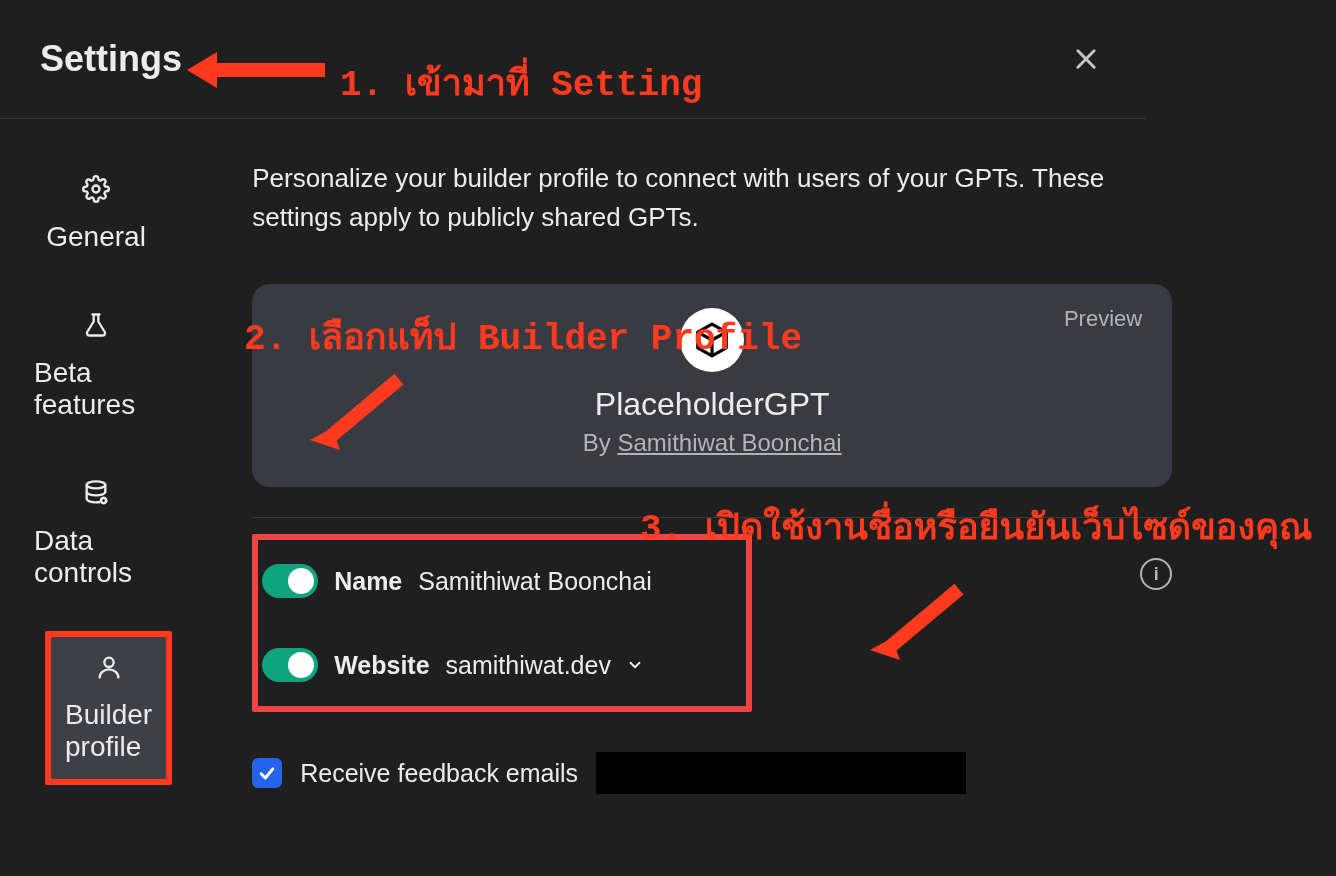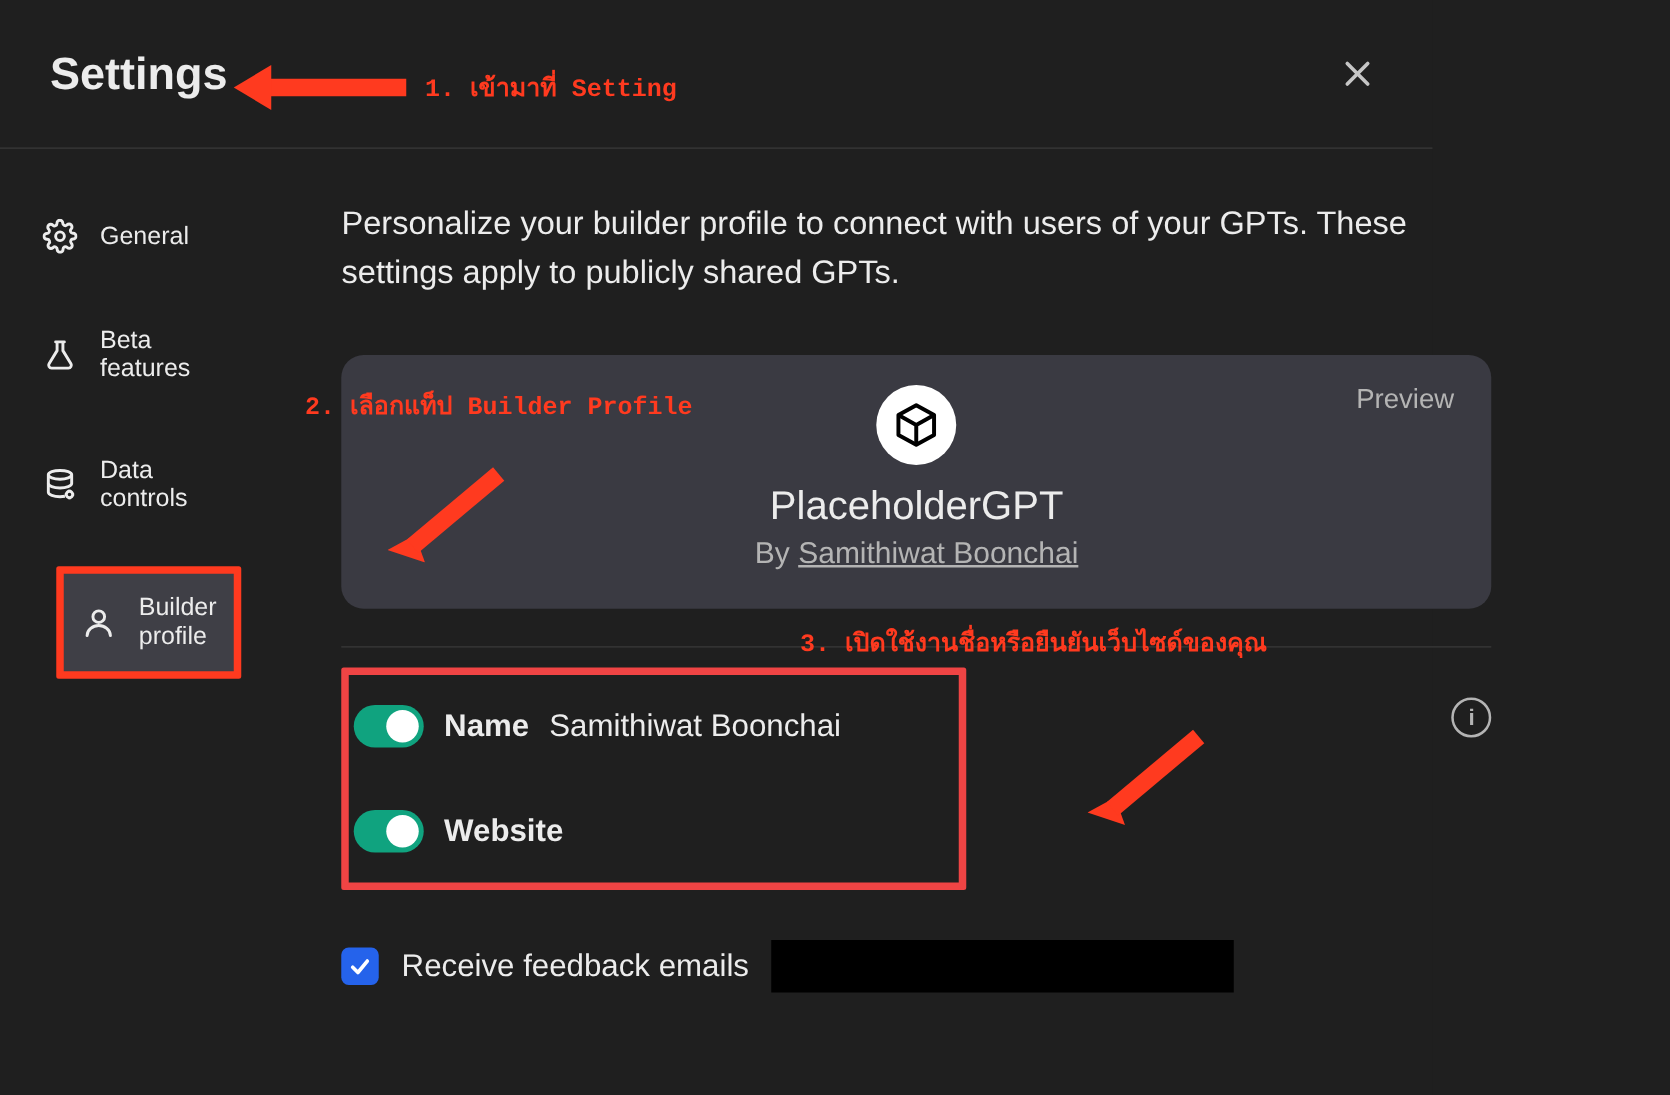--- a/index.html
+++ b/index.html
@@ -4,21 +4,21 @@
 <style>
   * { box-sizing: border-box; margin: 0; padding: 0; }
   html, body { width: 1336px; height: 876px; background: #1f1f1f; font-family: -apple-system, BlinkMacSystemFont, "Segoe UI", Helvetica, Arial, sans-serif; color: #ececec; overflow: hidden; }
   .modal { width: 1146px; height: 876px; background: #1f1f1f; position: relative; }
   .header { display: flex; align-items: center; justify-content: space-between; padding: 38px 40px 38px 40px; border-bottom: 1px solid #3a3a3a; }
   .title { font-size: 36px; font-weight: 700; color: #ececec; }
   .close-btn { width: 40px; height: 40px; display: flex; align-items: center; justify-content: center; cursor: pointer; color: #c5c5c5; }
   .close-btn svg { width: 28px; height: 28px; }
   .body { display: flex; }
   .sidebar { width: 320px; padding: 40px 20px 0 20px; }
-  .side-item { display: flex; align-items: center; gap: 18px; padding: 16px 14px; border-radius: 10px; font-size: 20px; color: #ececec; cursor: pointer; margin-bottom: 26px; position: relative; }
+  .side-item { display: flex; align-items: center; gap: 18px; padding: 16px 14px; border-radius: 10px; font-size: 28px; color: #ececec; cursor: pointer; margin-bottom: 26px; position: relative; flex-direction: column; }
   .side-item .icon { width: 28px; height: 28px; display: flex; align-items: center; justify-content: center; flex-shrink: 0; }
   .side-item.selected { background: #3f3f46; margin-left: 25px; }
   .side-item.selected-frame { border: 6px solid #ff3a1f; border-radius: 2px; }
   .content { flex: 1; padding: 40px 40px 0 60px; }
   .desc { font-size: 26px; line-height: 1.5; color: #ececec; margin-bottom: 47px; max-width: 920px; }
   .preview-card { background: #3a3a42; border-radius: 18px; padding: 24px 30px 30px 30px; position: relative; width: 920px; }
   .preview-label { position: absolute; top: 22px; right: 30px; font-size: 22px; color: #b4b4b4; }
   .avatar { width: 64px; height: 64px; background: #fff; border-radius: 50%; margin: 0 auto; display: flex; align-items: center; justify-content: center; }
   .avatar svg { width: 38px; height: 38px; }
   .gpt-name { text-align: center; font-size: 32px; font-weight: 400; margin-top: 14px; color: #ececec; }
@@ -35,21 +35,21 @@
   .tvalue { font-size: 25px; color: #ececec; font-weight: 400; }
   .chev { display: inline-flex; align-items: center; margin-left: 8px; }
   .info-icon { position: absolute; top: 24px; right: 0; width: 32px; height: 32px; border: 2px solid #b4b4b4; border-radius: 50%; display: flex; align-items: center; justify-content: center; color: #b4b4b4; font-size: 18px; font-weight: 700; cursor: pointer; }
   .feedback-row { display: flex; align-items: center; gap: 18px; margin-top: 40px; }
   .checkbox { width: 30px; height: 30px; background: #2563eb; border-radius: 6px; display: flex; align-items: center; justify-content: center; cursor: pointer; flex-shrink:0;}
   .checkbox svg { width: 20px; height: 20px; }
   .feedback-label { font-size: 25px; color: #ececec; }
   .redacted { width: 370px; height: 42px; background: #000; }
 
   
-  .annot { position: absolute; font-family: "Courier New", monospace; font-weight: 700; color: #ff3a1f; font-size: 20px; pointer-events: none; white-space: nowrap; text-align: right; }
+  .annot { position: absolute; font-family: "Courier New", monospace; font-weight: 700; color: #ff3a1f; font-size: 36px; pointer-events: none; white-space: nowrap; text-align: right; }
   .arrow { position: absolute; pointer-events: none; }
   .arrow-h { height: 14px; background: #ff3a1f; }
   .arrow-h::before { content: ""; position: absolute; left: -28px; top: -11px; border-right: 30px solid #ff3a1f; border-top: 18px solid transparent; border-bottom: 18px solid transparent; }
   .arrow-diag svg { display:block; }
 </style>
 </head>
 <body>
 
 <div class="modal">
   <div class="header">
@@ -129,20 +129,28 @@
       <div class="toggle-section">
         <div class="toggle-box">
           <div class="toggle-row">
             <div class="switch"></div>
             <span class="tlabel">Name</span>
             <span class="tvalue">Samithiwat Boonchai</span>
           </div>
           <div class="toggle-row">
             <div class="switch"></div>
             <span class="tlabel">Website</span>
+            <span class="tvalue">
+              <span>samithiwat.dev</span>
+              <span class="chev">
+                <svg width="18" height="18" viewBox="0 0 24 24" fill="none" stroke="#ececec" stroke-width="2.5" stroke-linecap="round" stroke-linejoin="round">
+                    <polyline points="6 9 12 15 18 9"></polyline>
+                  </svg>
+              </span>
+            </span>
           </div>
         </div>
         <div class="info-icon">
           <span>i</span>
         </div>
       </div>
 
       <div class="feedback-row">
         <div class="checkbox">
           <svg viewBox="0 0 24 24" fill="none" stroke="#fff" stroke-width="3.5" stroke-linecap="round" stroke-linejoin="round">

